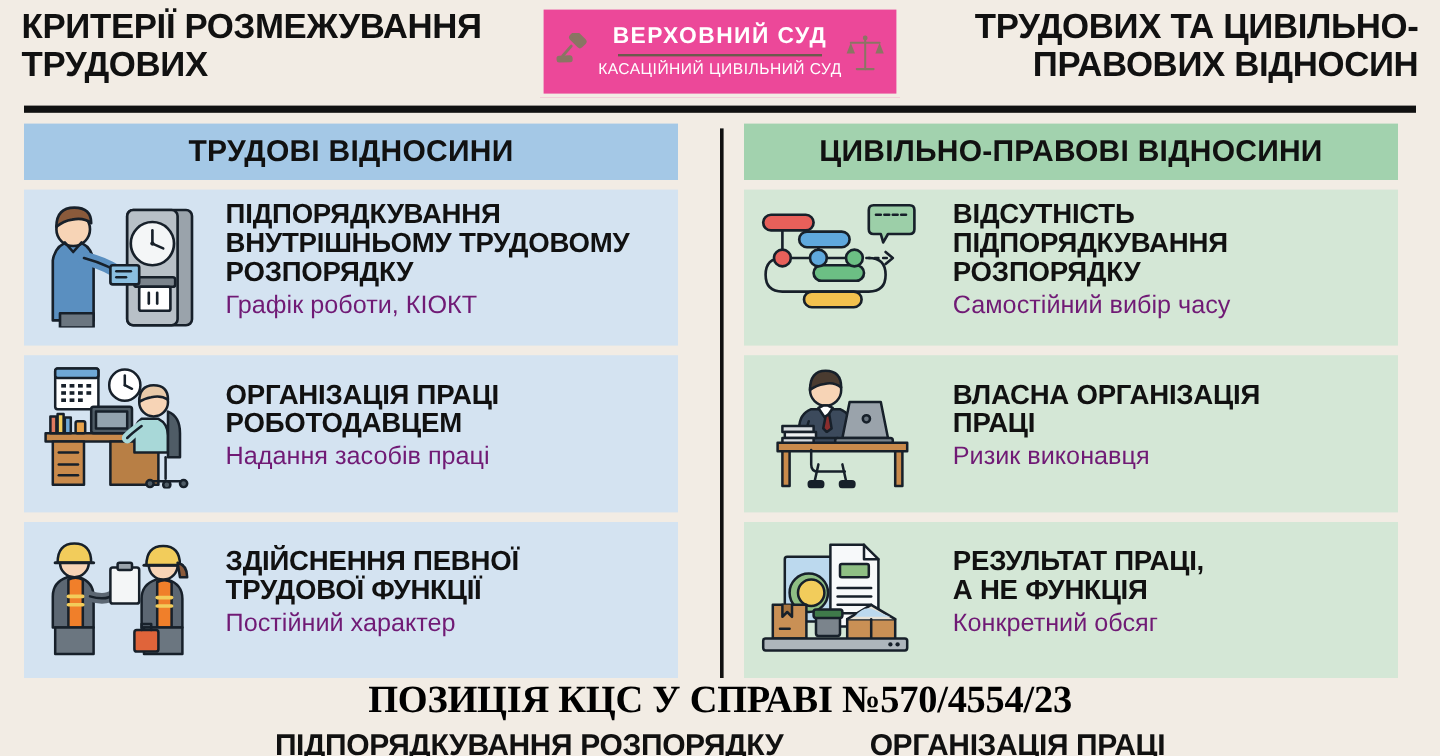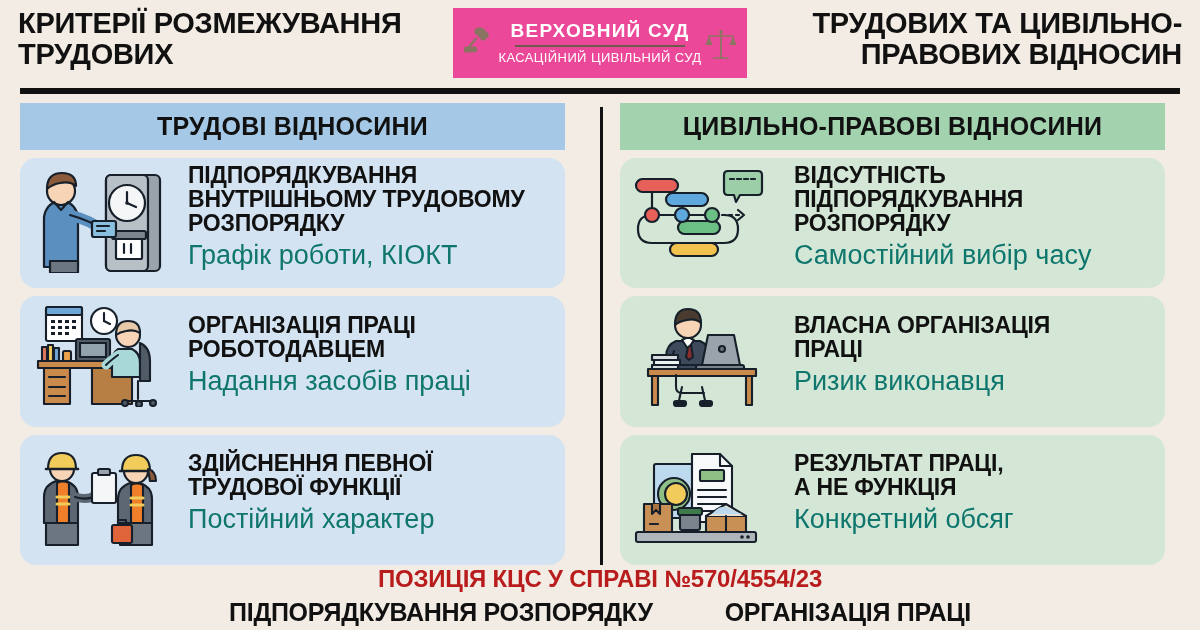--- a/index.html
+++ b/index.html
@@ -144,21 +144,20 @@
   .col.left  .col-header { background: #a4c8e6; }
   .col.right .col-header { background: #a2d2ae; }
 
   .card {
     flex: 1;
     display: flex;
     align-items: center;
     gap: 10px;
     padding: 6px 10px 18px 8px;
     min-height: 0;
-    border-radius: 16px;
   }
   .col.left  .card { background: #d4e3f1; }
   .col.right .card { background: #d4e7d6; gap: 16px; }
 
   .card-icon {
     width: 150px;
     flex: none;
     display: flex;
     align-items: center;
     justify-content: center;
@@ -170,40 +169,41 @@
   .card-title {
     font-size: 23px;
     font-weight: bold;
     line-height: 1.04;
     letter-spacing: -0.2px;
     text-transform: uppercase;
     white-space: pre-line;
     color: #111;
   }
   .card-sub {
-    font-size: 27px;
+    font-size: 21px;
     line-height: 1.15;
     margin-top: 4px;
-    color: #0f766e;
+    color: #701a75;
   }
 
   
   .footer {
     position: absolute;
     left: 0; right: 0;
     top: 566px;
     text-align: center;
   }
   .footer-title {
-    font-size: 24px;
+    font-size: 32px;
     font-weight: bold;
     letter-spacing: -0.2px;
     text-transform: uppercase;
-    color: #b91c1c;
+    color: #000000;
     line-height: 1.05;
+    font-family: Liberation Serif, serif;
   }
   .footer-items {
     display: flex;
     justify-content: center;
     align-items: flex-start;
     gap: 72px;
     margin-top: 8px;
     padding: 0 24px;
   }
   .footer-item {

